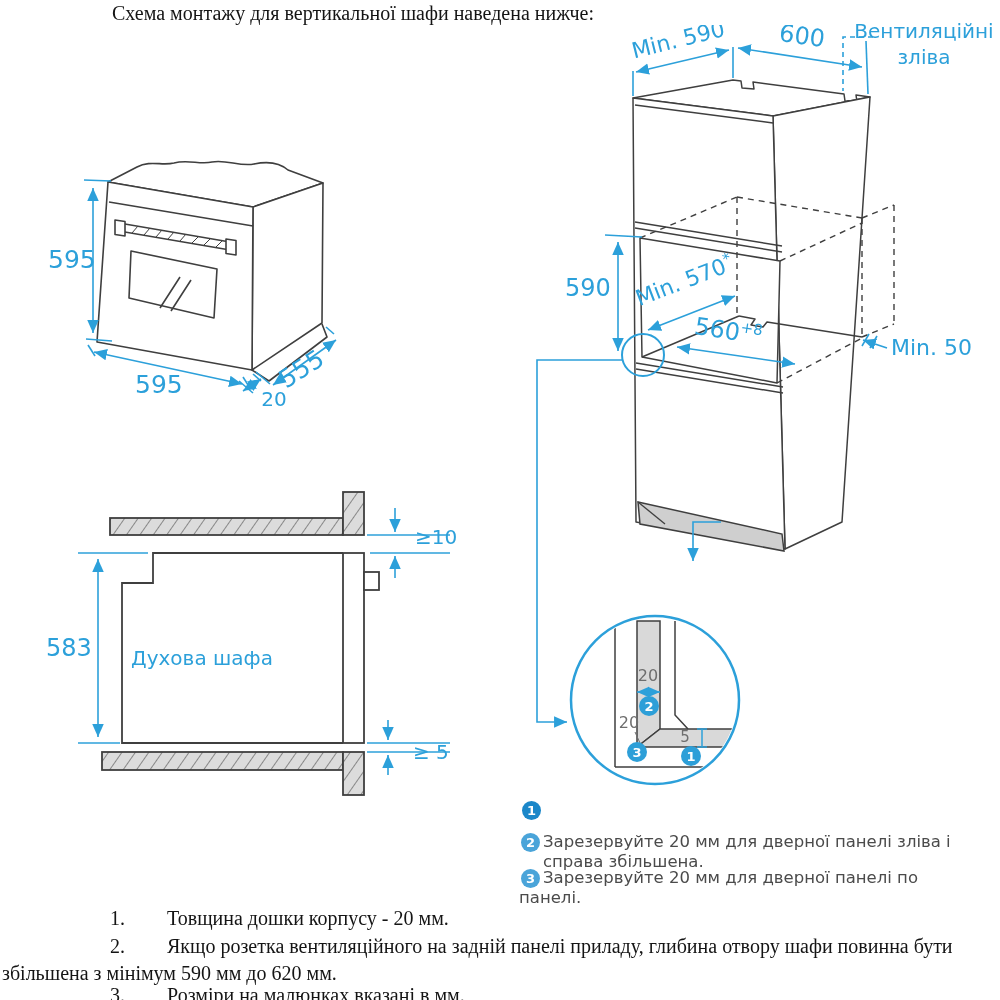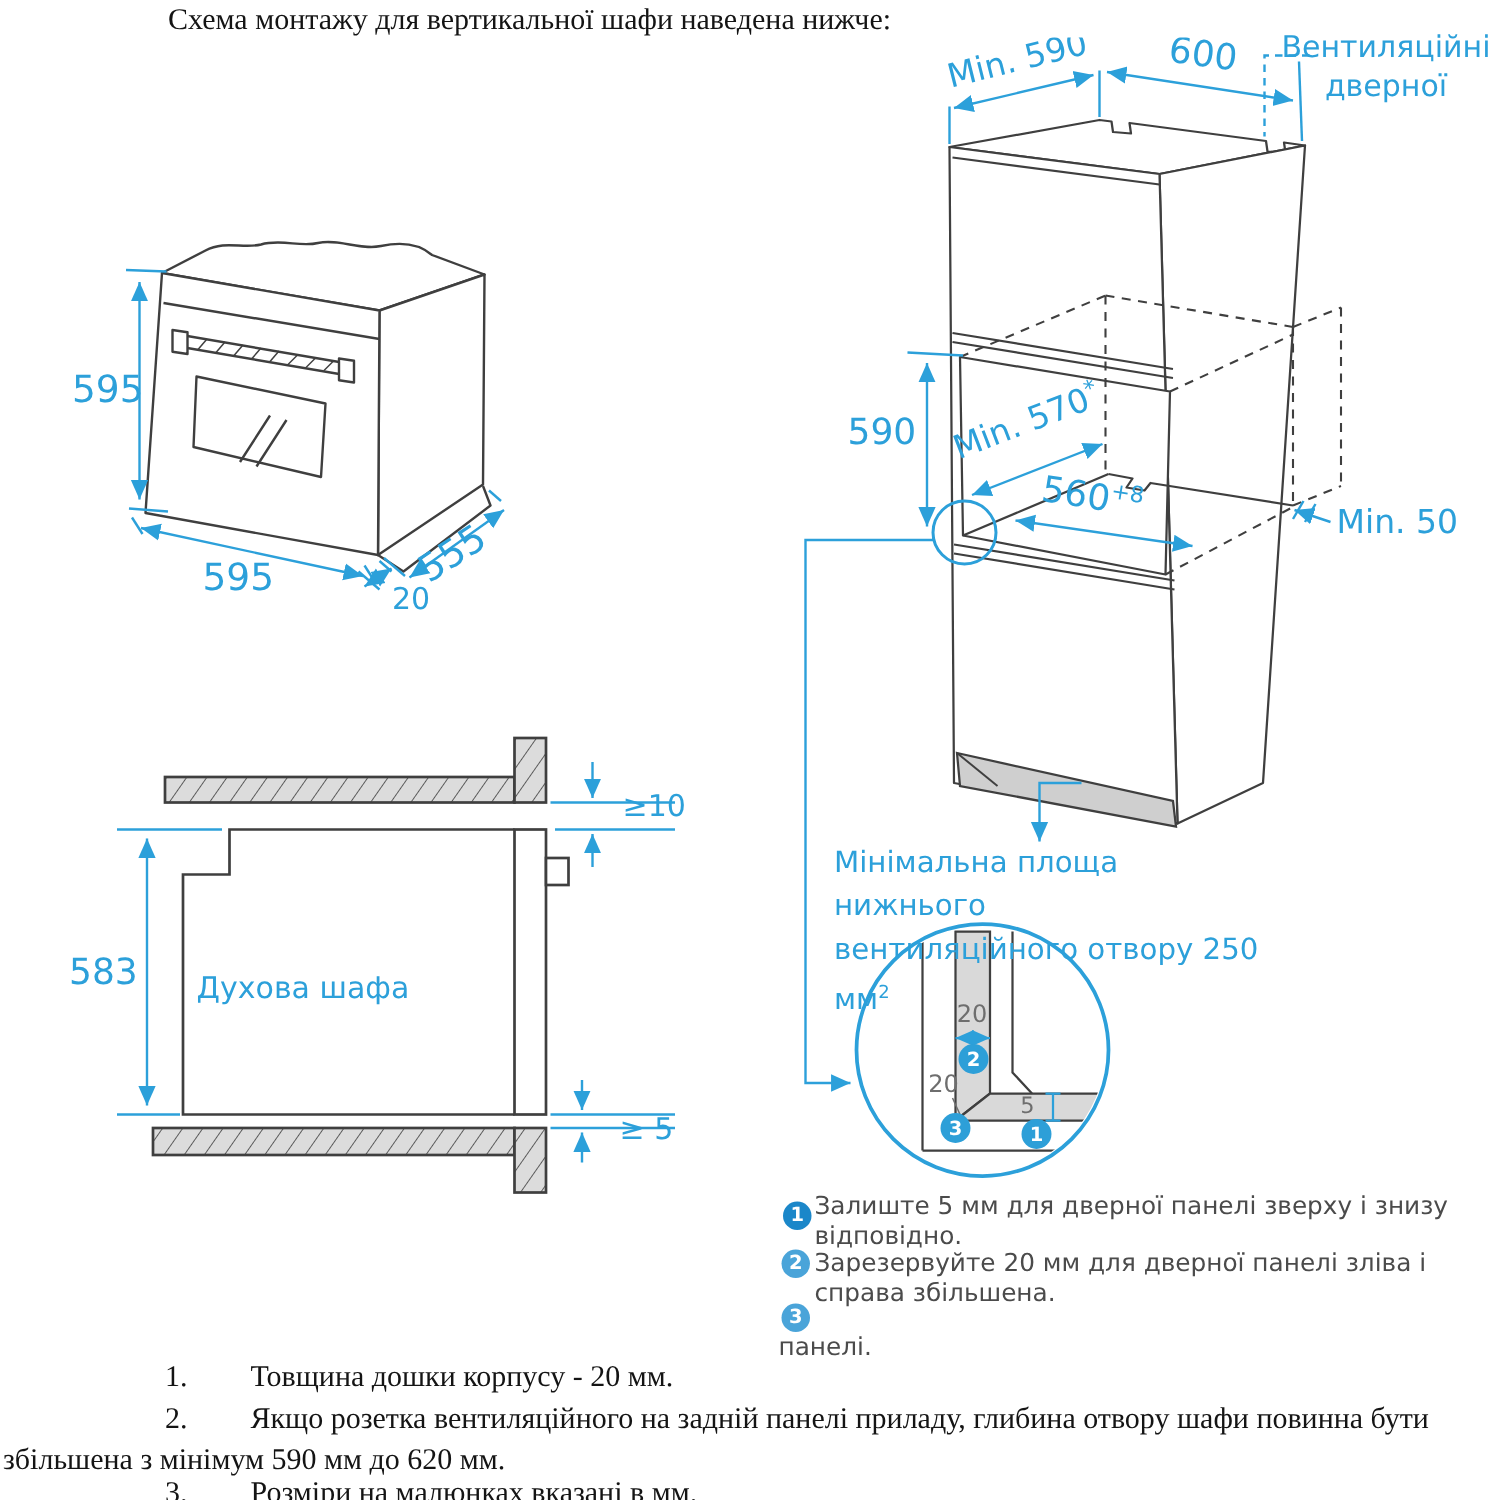--- a/index.html
+++ b/index.html
@@ -200,39 +200,34 @@
       <path d="M68,79 L68,257" marker-start="url(#ar3)" marker-end="url(#ar3)"></path>
     </g>
     <text class="dimtxt" x="385" y="64" font-size="20">≥10</text>
     <text class="dimtxt" x="383" y="279" font-size="20">≥ 5</text>
     <text class="dimtxt" x="16" y="176" font-size="24">583</text>
     <text class="dimtxt" x="172" y="185" text-anchor="middle" font-size="20">Духова шафа</text>
   </svg>
 
   <div id="vent-holes-label" class="abs blue">
     <span>Вентиляційні</span><br>
-    <span>дверної</span>
-  </div>
-
-  <div id="vent-area-label" class="abs blue">
-    <span>Мінімальна площа нижнього</span><br>
-    <span>вентиляційного отвору 250 мм</span><sup>2</sup>
-  </div>
+    <span>зліва</span>
+  </div>
+
 
   <div class="abs legend-bullet dark" style="left:522px;top:801px">1</div>
-  <div class="abs legend-text" style="left:543px;top:794px">
-    <span>Залиште 5 мм для дверної панелі зверху і знизу</span><br>
-    <span>відповідно.</span>
-  </div>
   <div class="abs legend-bullet" style="left:521px;top:833px">2</div>
   <div class="abs legend-text" style="left:543px;top:832px">
     <span>Зарезервуйте 20 мм для дверної панелі зліва і</span><br>
     <span>справа збільшена.</span>
   </div>
   <div class="abs legend-bullet" style="left:521px;top:869px">3</div>
+  <div class="abs legend-text" style="left:543px;top:868px">
+    <span>Зарезервуйте 20 мм для дверної панелі по</span>
+  </div>
   <div class="abs legend-text" style="left:519px;top:888px">панелі.</div>
 
   <div class="note-row serif" style="top:907px">
     <span class="note-num">1.</span>
     <span class="note-text">Товщина дошки корпусу - 20 мм.</span>
   </div>
   <div class="note-row serif" style="top:935px">
     <span class="note-num">2.</span>
     <span class="note-text">Якщо розетка вентиляційного на задній панелі приладу, глибина отвору шафи повинна бути</span>
   </div>

